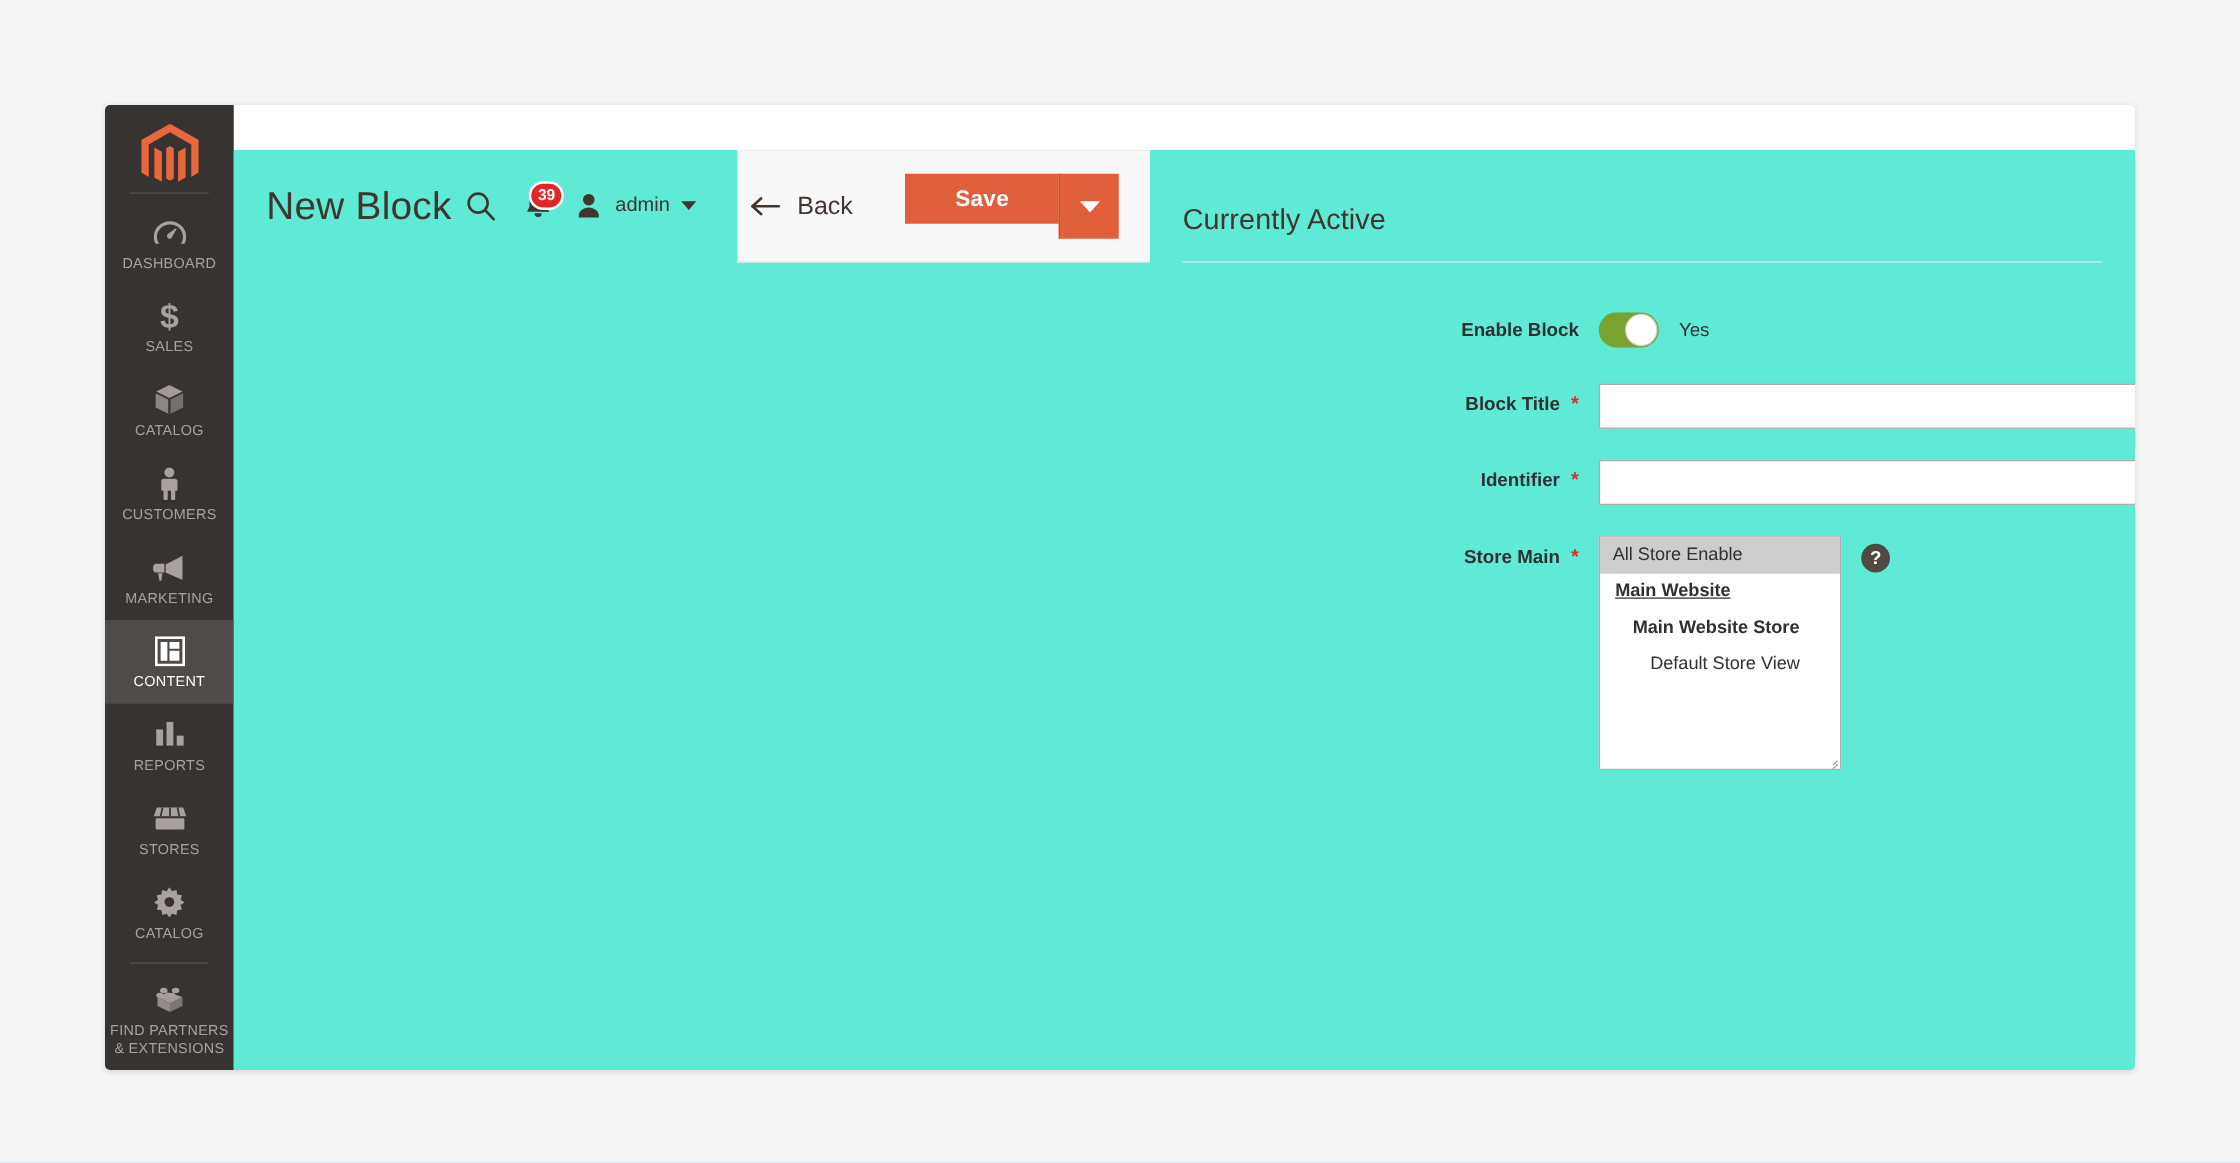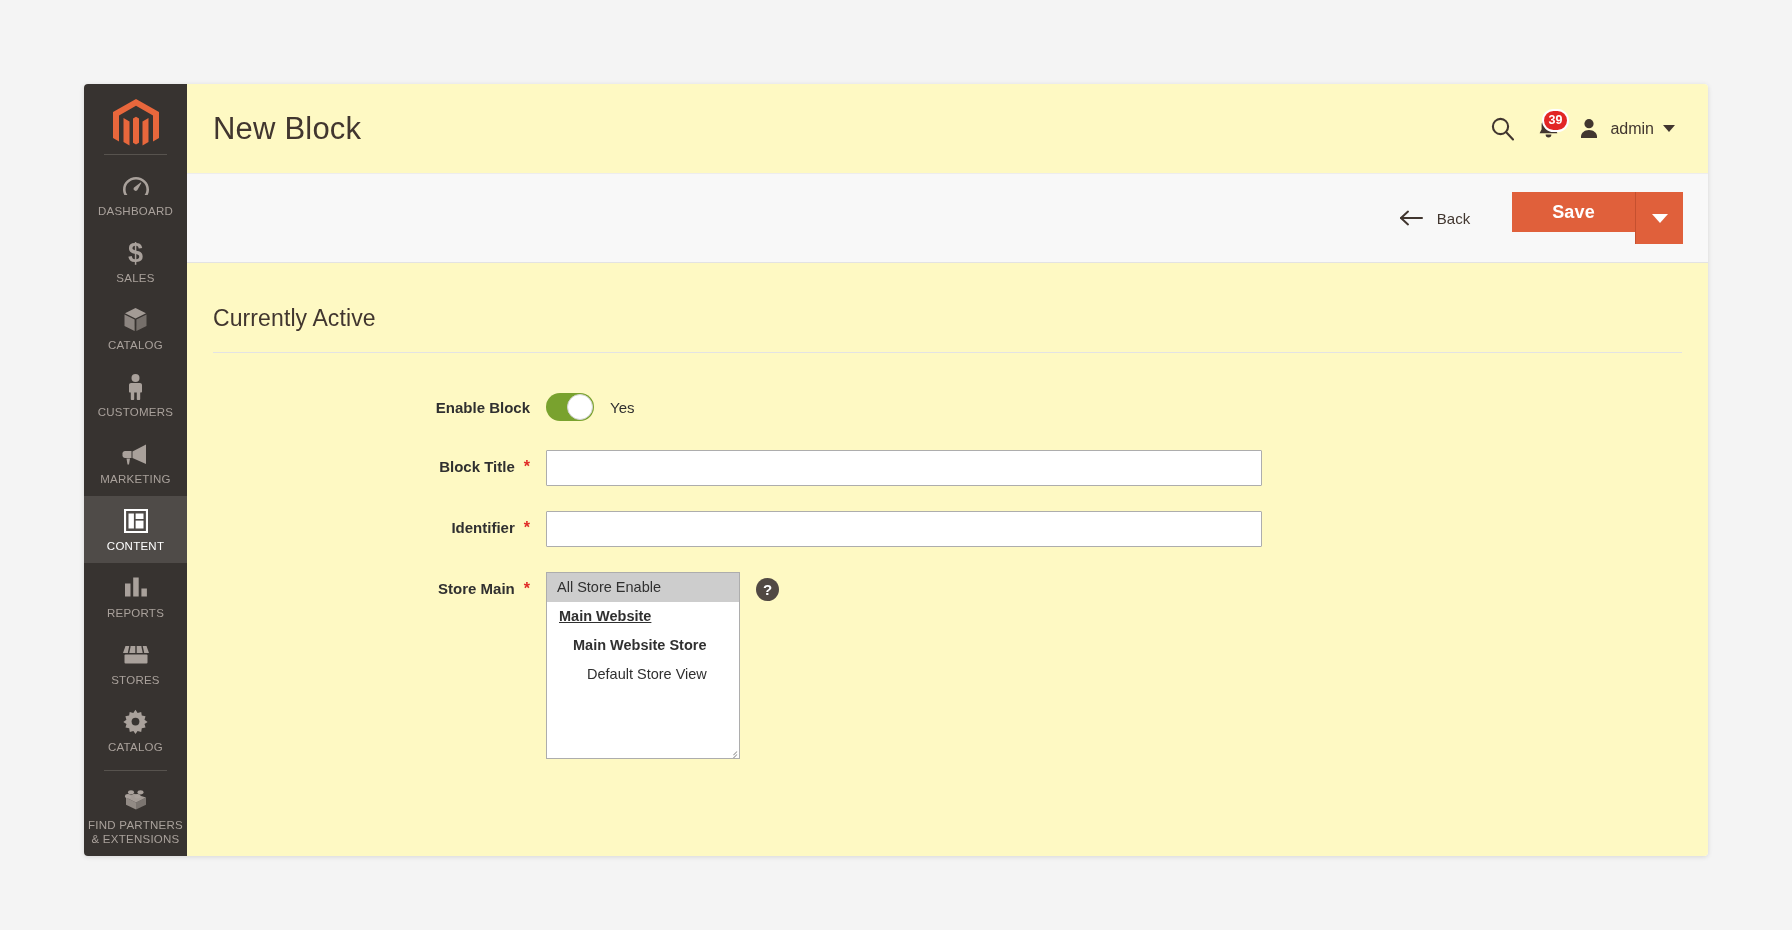--- a/index.html
+++ b/index.html
@@ -86,23 +86,24 @@
   }
   .nav-item.active .nav-icon svg { fill: #ffffff; }
   .nav-item.active .nav-label { color: #ffffff; }
 
   .nav-item.footer-item { padding-top: 9px; }
 
   
   .content-col {
     flex: 1 1 auto;
     display: flex;
-    flex-direction: column;
+    flex-direction: row;
     min-width: 0;
-    background: #fef9c3;
+    background: #5eead4;
+    margin-top: 36px;
   }
 
   
   .page-header {
     height: 89px;
     flex: 0 0 89px;
     display: flex;
     align-items: center;
     padding: 0 33px 0 26px;
   }
@@ -179,21 +180,21 @@
     padding: 0 25px 0 0;
     gap: 0;
   }
   .back-btn {
     display: flex;
     align-items: center;
     gap: 13px;
     background: none;
     border: none;
     cursor: pointer;
-    font-size: 15px;
+    font-size: 20px;
     color: #41362f;
     font-weight: 400;
     padding: 8px 10px;
     margin-right: 32px;
   }
   .back-arrow { display: block; }
 
   .save-group { display: flex; align-items: stretch; }
   .save-btn {
     background: #e0603b;

